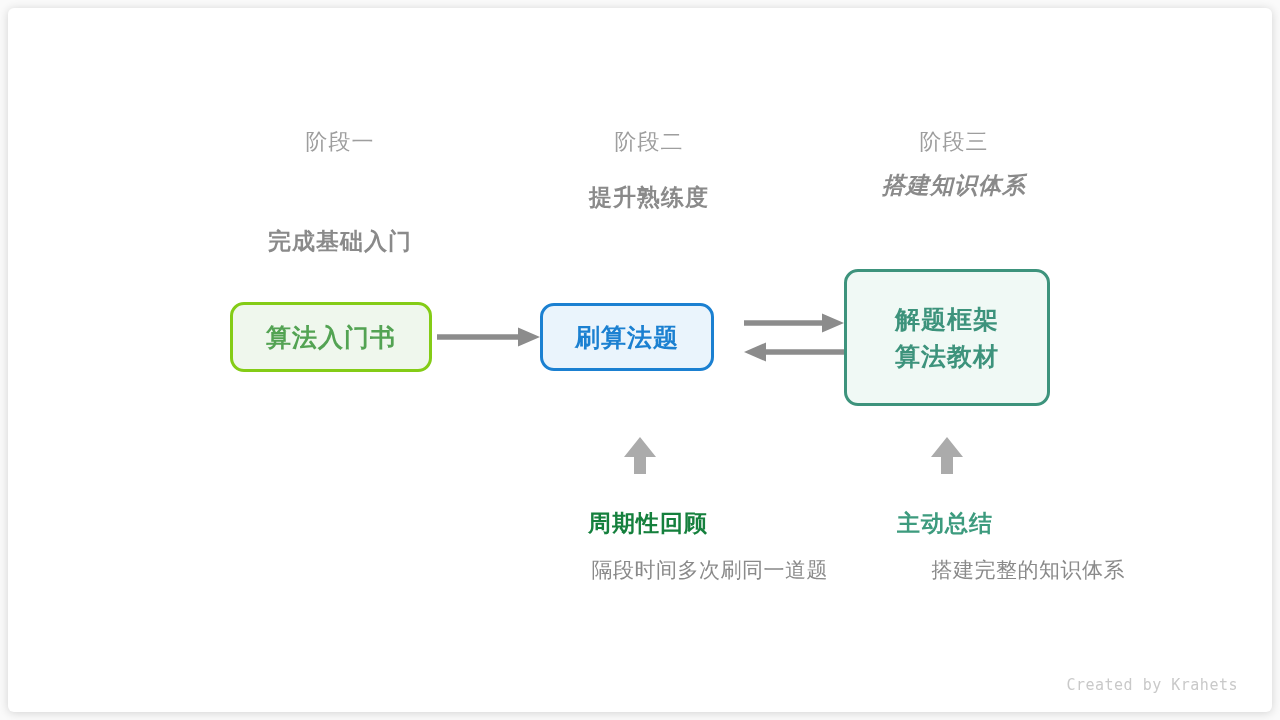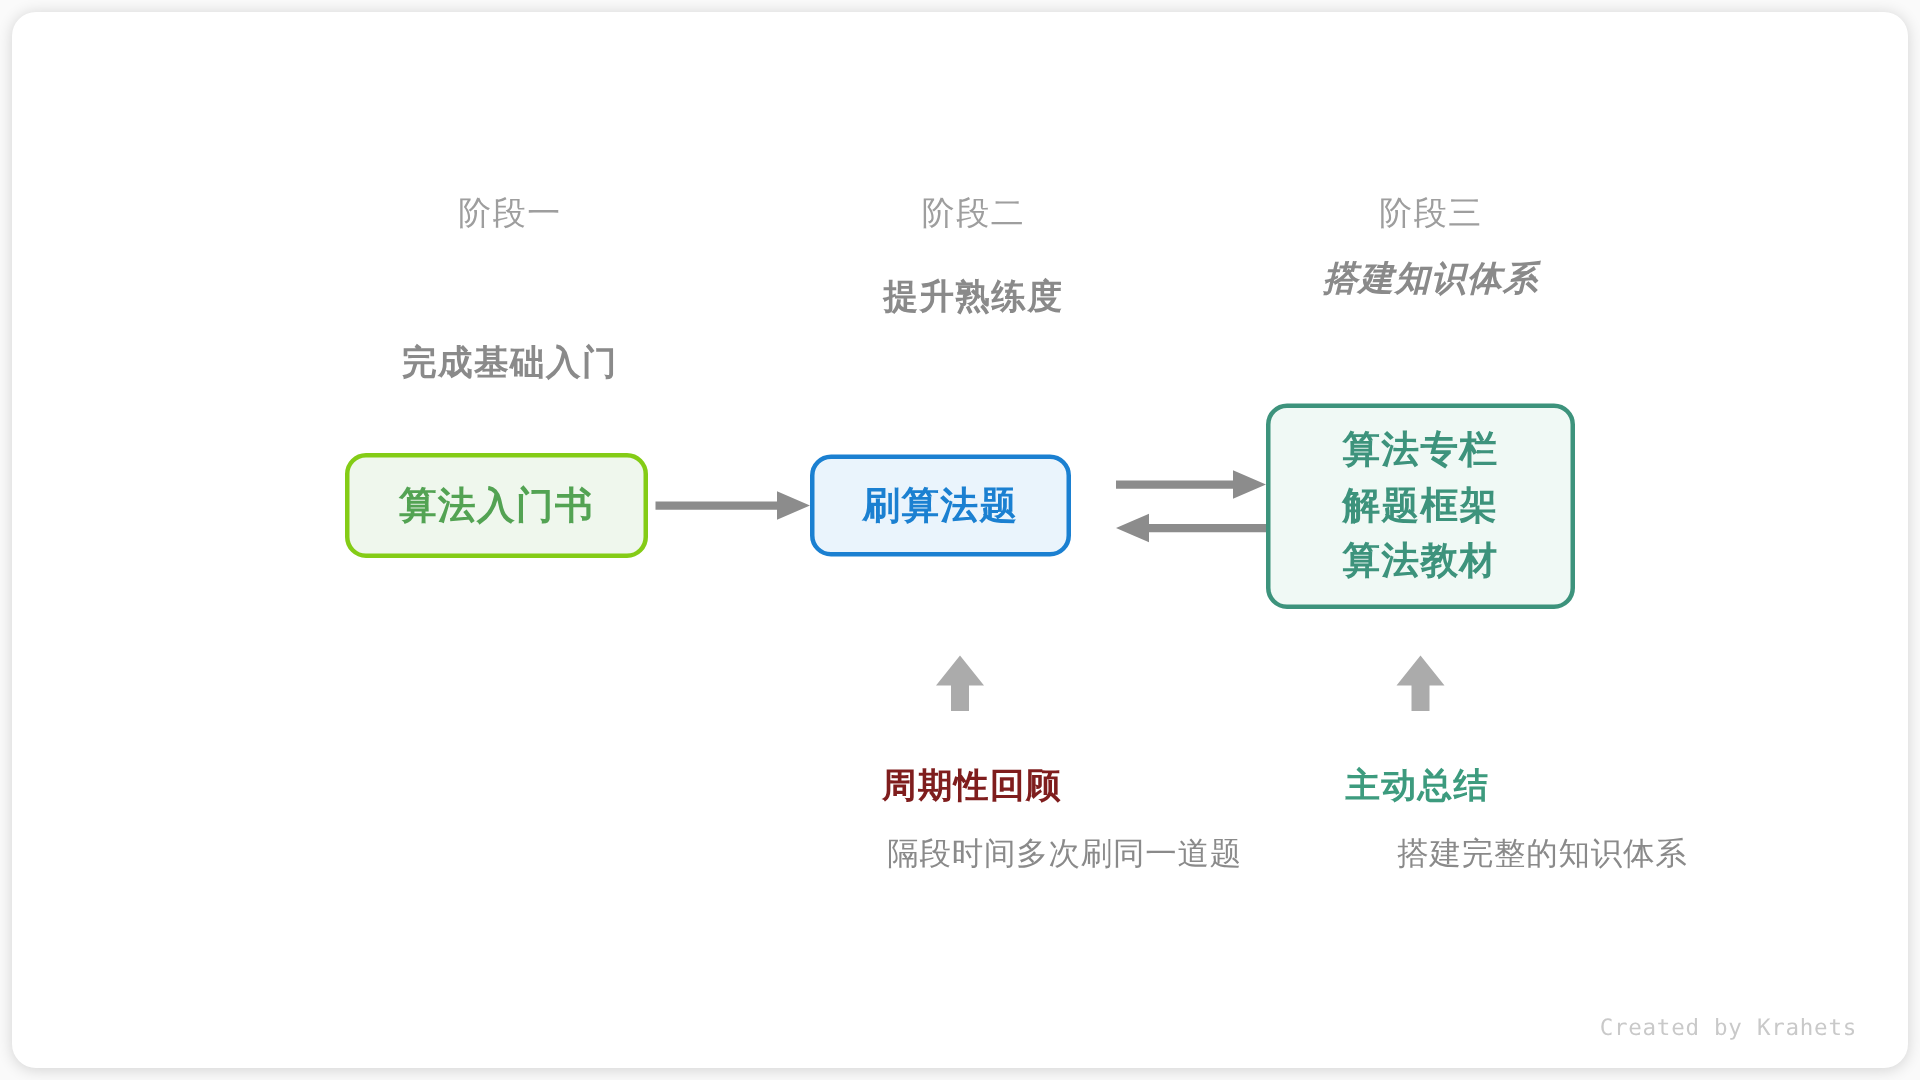--- a/index.html
+++ b/index.html
@@ -5,21 +5,21 @@
   * { margin: 0; padding: 0; box-sizing: border-box; }
   html, body {
     width: 1280px; height: 720px;
     background: #fafafa;
     font-family: "Liberation Sans", "DejaVu Sans", sans-serif;
     overflow: hidden;
   }
   .page { position: relative; width: 1280px; height: 720px; }
   .card {
     position: absolute; left: 8px; top: 8px; right: 8px; bottom: 8px;
-    background: #ffffff; border-radius: 16px;
+    background: #ffffff; border-radius: 6px;
     box-shadow: 0 1px 10px rgba(0,0,0,0.16);
   }
   .abs { position: absolute; }
 
   .stage-label {
     width: 300px; font-size: 22px; line-height: 32px;
     color: #9e9e9e; text-align: center; letter-spacing: 1px;
   }
   .stage-subtitle {
     width: 300px; font-size: 23px; line-height: 34px; font-weight: bold;
@@ -32,21 +32,21 @@
   }
   .node-green  { border: 3px solid #84cc16; background: #eff7ed; color: #53a353; }
   .node-blue   { border: 3px solid #1b80d1; background: #eaf4fc; color: #1b80d1; }
   .node-teal   { border: 3px solid #3d937c; background: #f0f9f5; color: #3d937c; }
   .node-line { line-height: 37px; }
 
   .anno-title {
     width: 320px; text-align: center; font-size: 23px; font-weight: bold;
     letter-spacing: 1px; line-height: 30px;
   }
-  .anno-title-blue { color: #7f1d1d; }
+  .anno-title-blue { color: #15803d; }
   .anno-title-teal { color: #3d9b7e; }
   .anno-desc {
     width: 360px; text-align: right; font-size: 21px; line-height: 28px;
     color: #8a8a8a; letter-spacing: 0.5px;
   }
 
   .watermark {
     font-family: "DejaVu Sans Mono", "Liberation Mono", monospace;
     font-size: 15px; color: #c9c9c9; letter-spacing: 0.5px;
   }
@@ -70,21 +70,20 @@
 
     <div class="abs node node-green" style="left:222px; top:294px; width:202px; height:70px;">
       <div class="node-line">算法入门书</div>
     </div>
 
     <div class="abs node node-blue" style="left:532px; top:295px; width:174px; height:68px;">
       <div class="node-line">刷算法题</div>
     </div>
 
     <div class="abs node node-teal" style="left:836px; top:261px; width:206px; height:137px;">
-      <div class="node-line">算法专栏</div>
       <div class="node-line">解题框架</div>
       <div class="node-line">算法教材</div>
     </div>
 
     <svg class="overlay" width="1264" height="704" viewBox="0 0 1264 704">
 
       <g>
         <path d="M429 329 L512 329" stroke="#8c8c8c" stroke-width="5.5" fill="none"></path>
         <polygon points="510,319.5 532,329 510,338.5" fill="#8c8c8c"></polygon>
       </g>

